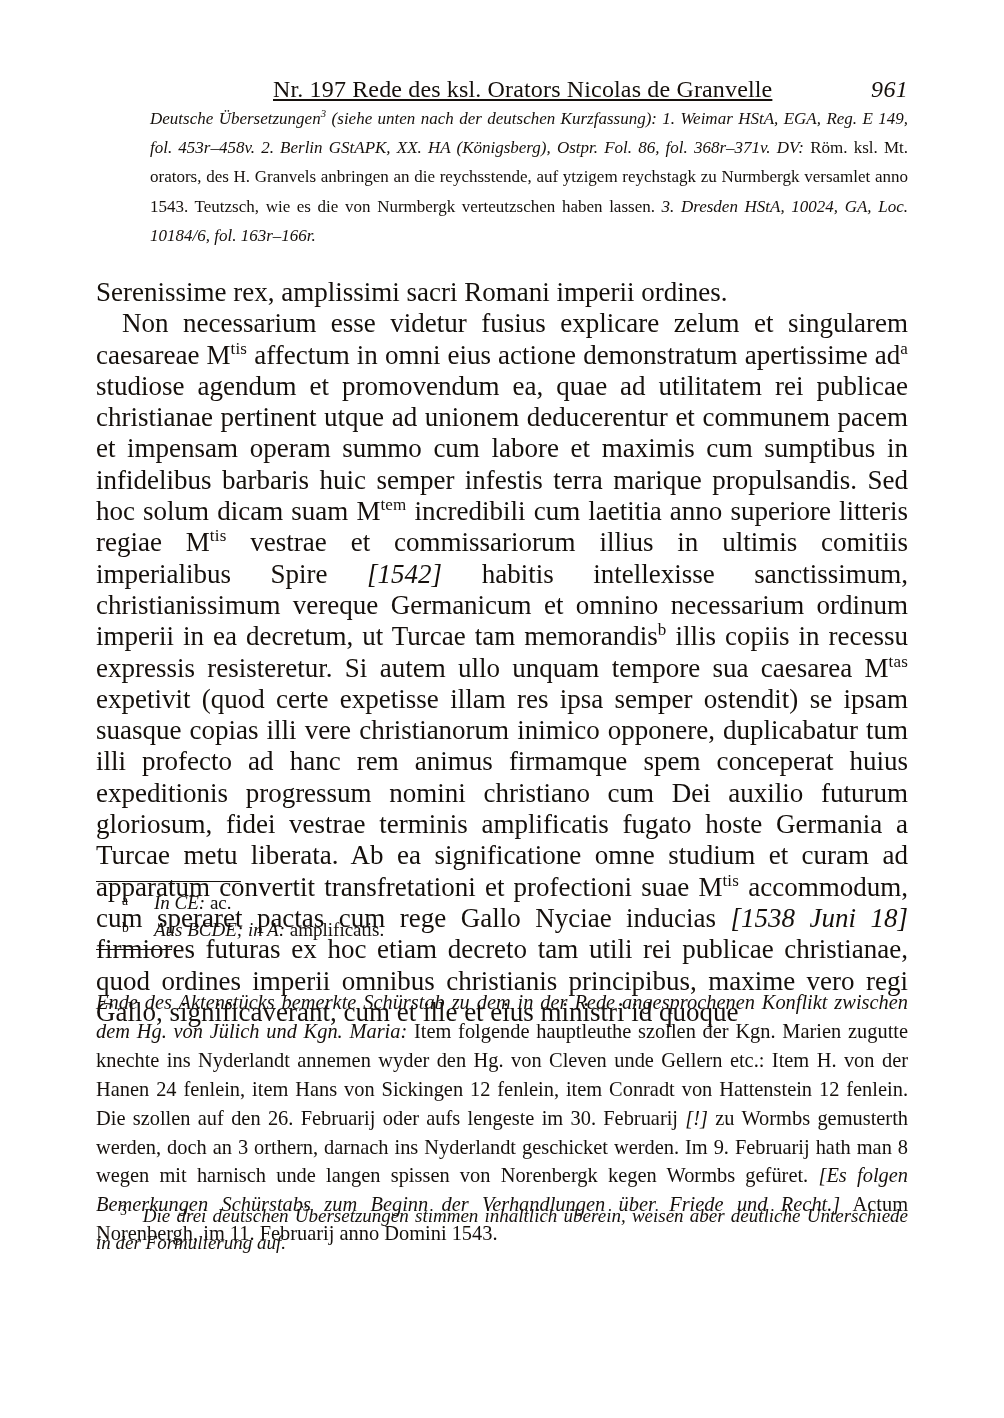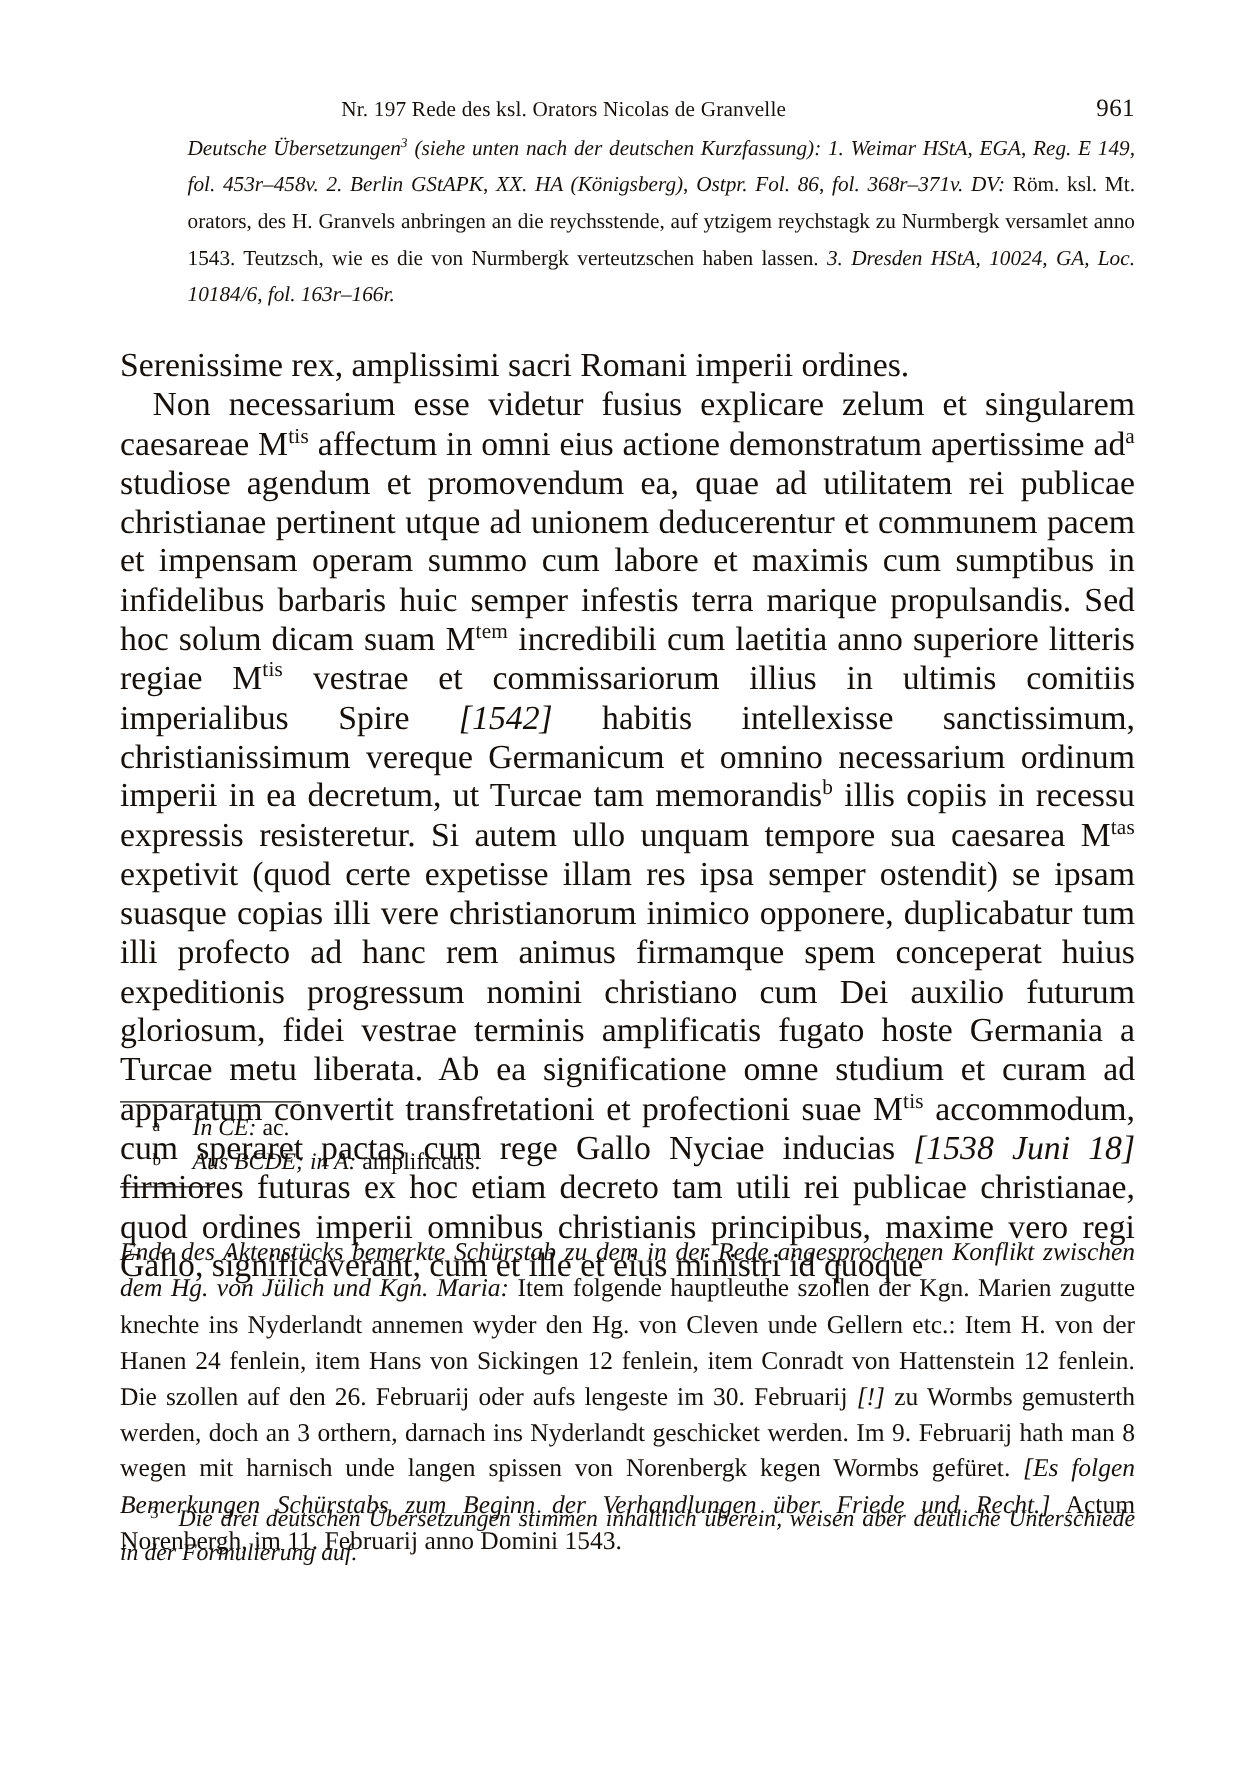--- a/index.html
+++ b/index.html
@@ -22,28 +22,30 @@
   .runhead {
     position: absolute;
     left: 96px;
     top: 76px;
     width: 812px;
     display: flex;
     align-items: baseline;
     justify-content: space-between;
   }
   .runhead-title {
-    font-size: 17px;
+    font-size: 24px;
     letter-spacing: 0.15px;
     white-space: nowrap;
     padding-left: 177px;
+    text-decoration: underline;
   }
   .runhead-folio {
-    font-size: 20px;
+    font-size: 24px;
     letter-spacing: 0.3px;
+    font-style: italic;
   }
 
   
   .block {
     position: absolute;
     left: 96px;
     width: 812px;
     text-align: justify;
     text-justify: inter-word;
   }

